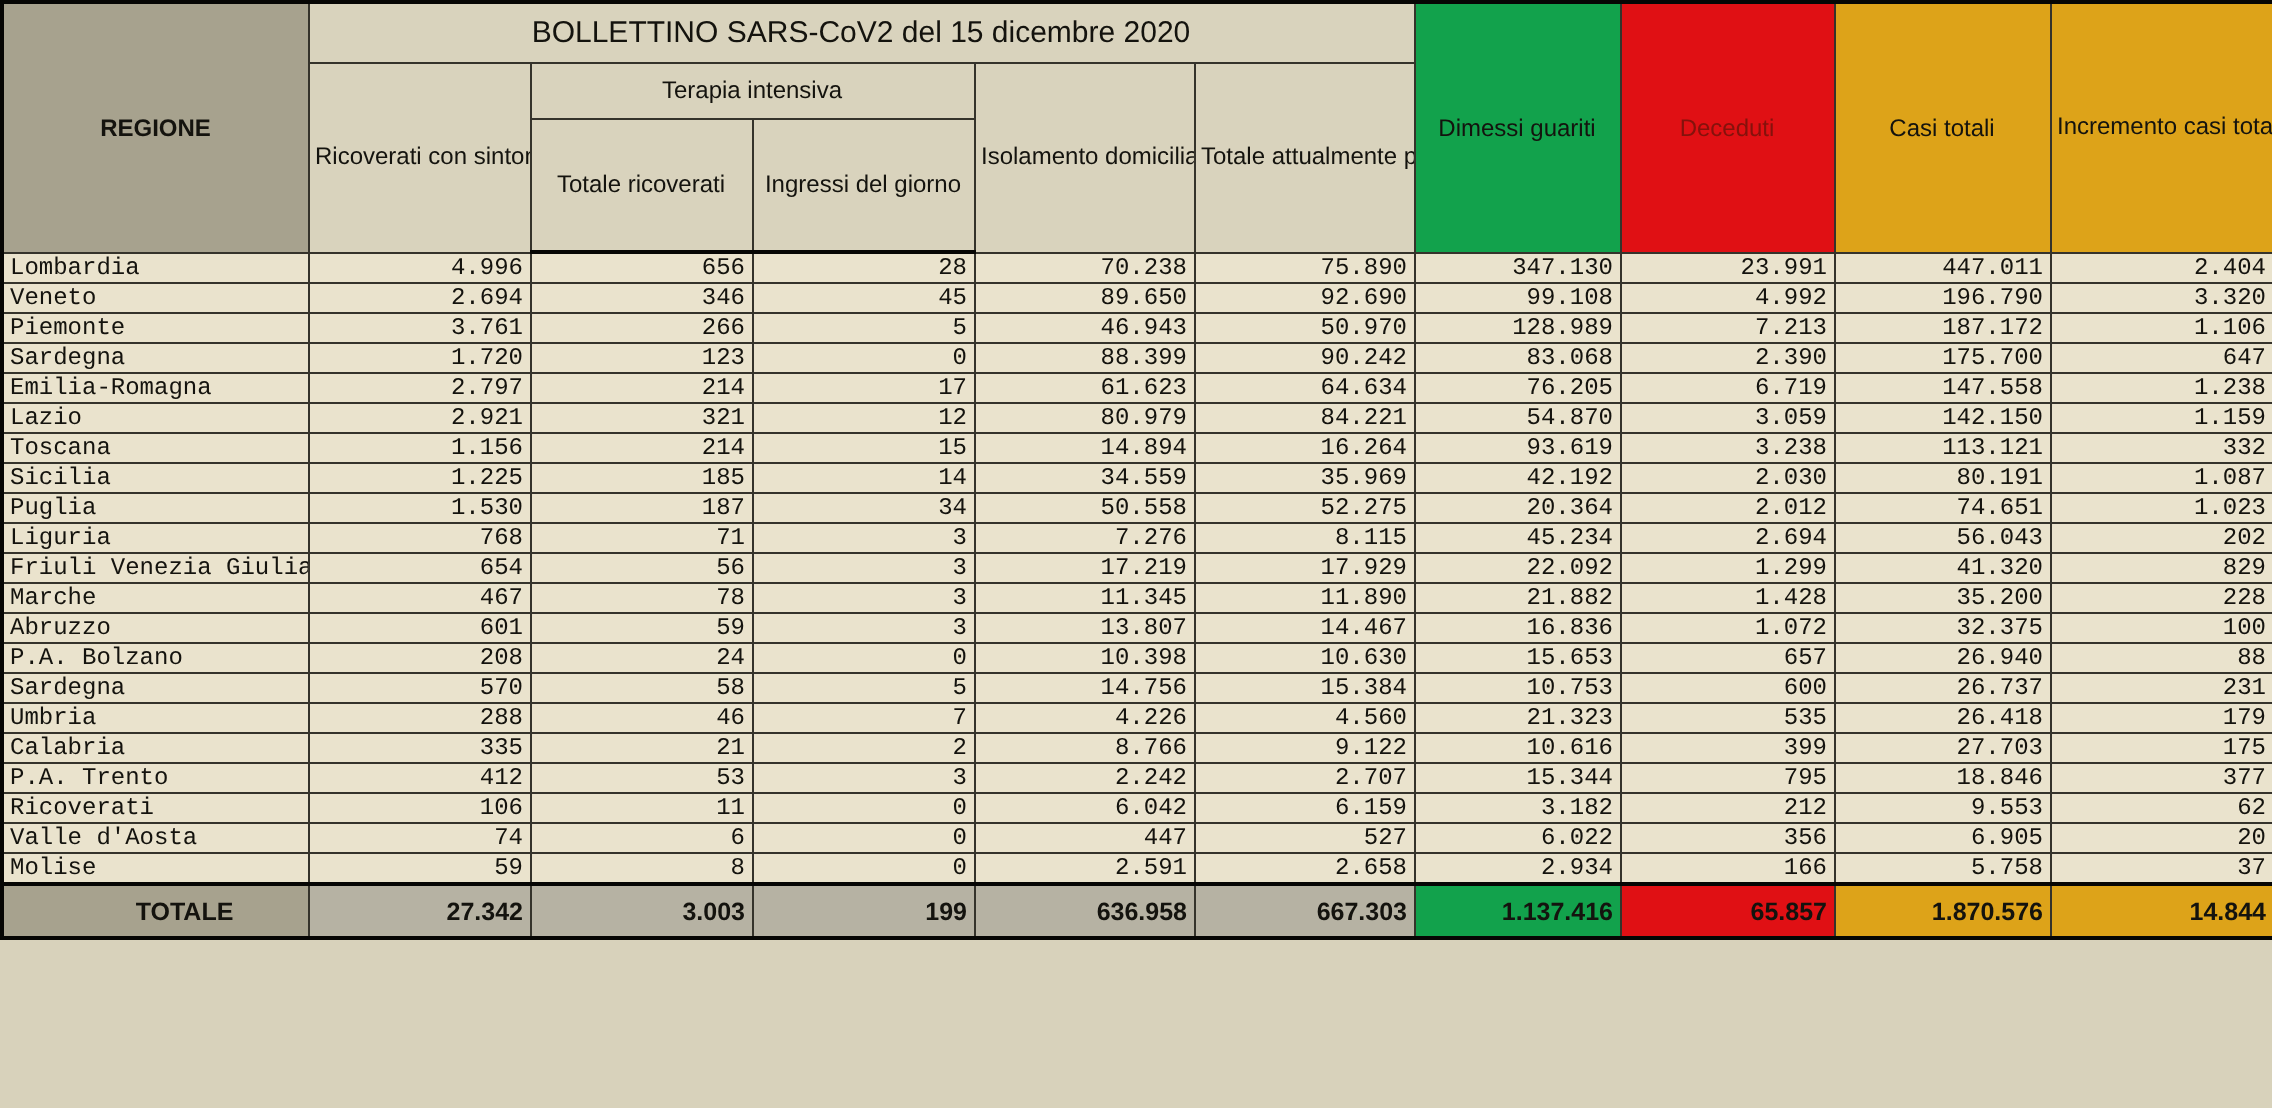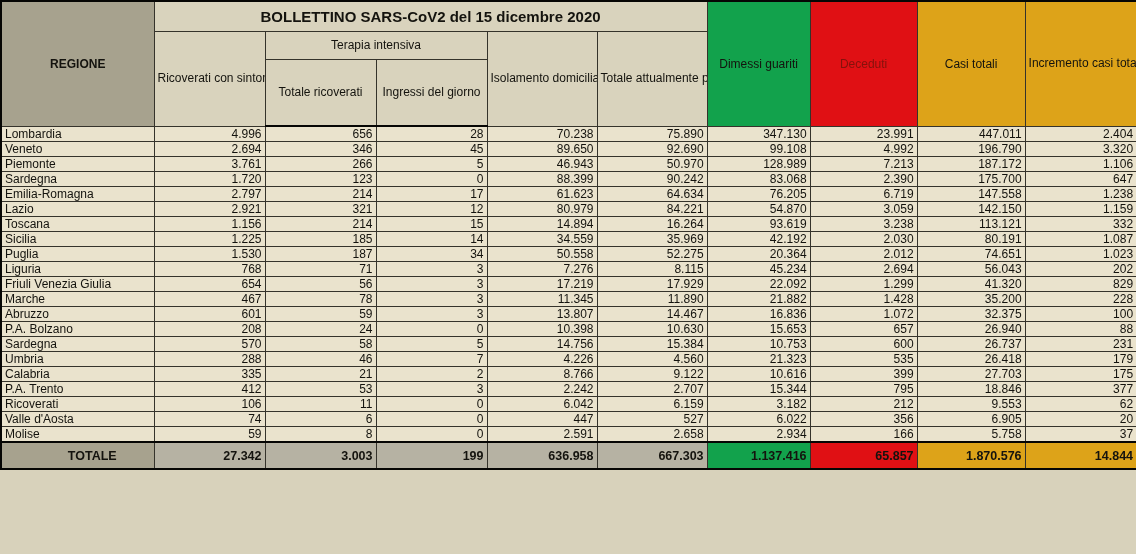--- a/index.html
+++ b/index.html
@@ -23,31 +23,31 @@
     color:#14130e;
     box-sizing:border-box;
   }
   table.bulletin { border:2px solid #060604; }
 
   
   tr.r-title  { height:30px; }
   tr.r-group  { height:28px; }
   tr.r-sub    { height:67px; }
   th { font-weight:normal; font-size:12px; text-align:center; background:var(--header-bg,#d9d3bd); }
-  th.title-cell { font-weight:bold; font-size:15px; background:var(--header-bg,#d9d3bd); border-bottom:2px solid #060604; }
+  th.title-cell { font-weight:normal; font-size:15px; background:var(--header-bg,#d9d3bd); border-bottom:2px solid #060604; }
   th.regione-cell { background:var(--dark-bg,#a7a28e); font-weight:bold; font-size:12px; border-right:2px solid #060604; }
   th.wrap { white-space:normal; line-height:1.25; }
   th.c-green { background:var(--green,#12a24c); border-left:2px solid #060604; }
   th.c-red   { background:var(--red,#e01014); }
   th.c-red .hdr-txt { color:var(--deceduti-text,#84120c); }
   th.c-gold  { background:var(--gold,#dda319); }
   tr.r-sub th { border-bottom:2px solid #060604; }
 
   
-  tbody tr { height:15px; }
+  tbody tr { height:15px;font-family:Liberation Mono, monospace; }
   tbody td { background:var(--cell-bg,#eae3cd); font-size:12px; }
   td.region { text-align:left; padding-left:4px; }
   td.num    { text-align:right; padding-right:5px; }
 
   
   tr.r-totale { height:27px; }
   tr.r-totale td { font-weight:bold; font-size:12.5px; border-top:2px solid #060604; border-bottom:2px solid #060604;padding-left:32px; }
   td.t-label { background:var(--dark-bg,#a7a28e); text-align:center; border-right:2px solid #060604; }
   td.t-gray  { background:var(--totale-bg,#b6b2a3); }
   td.t-green { background:var(--green,#12a24c); border-left:2px solid #060604; }

